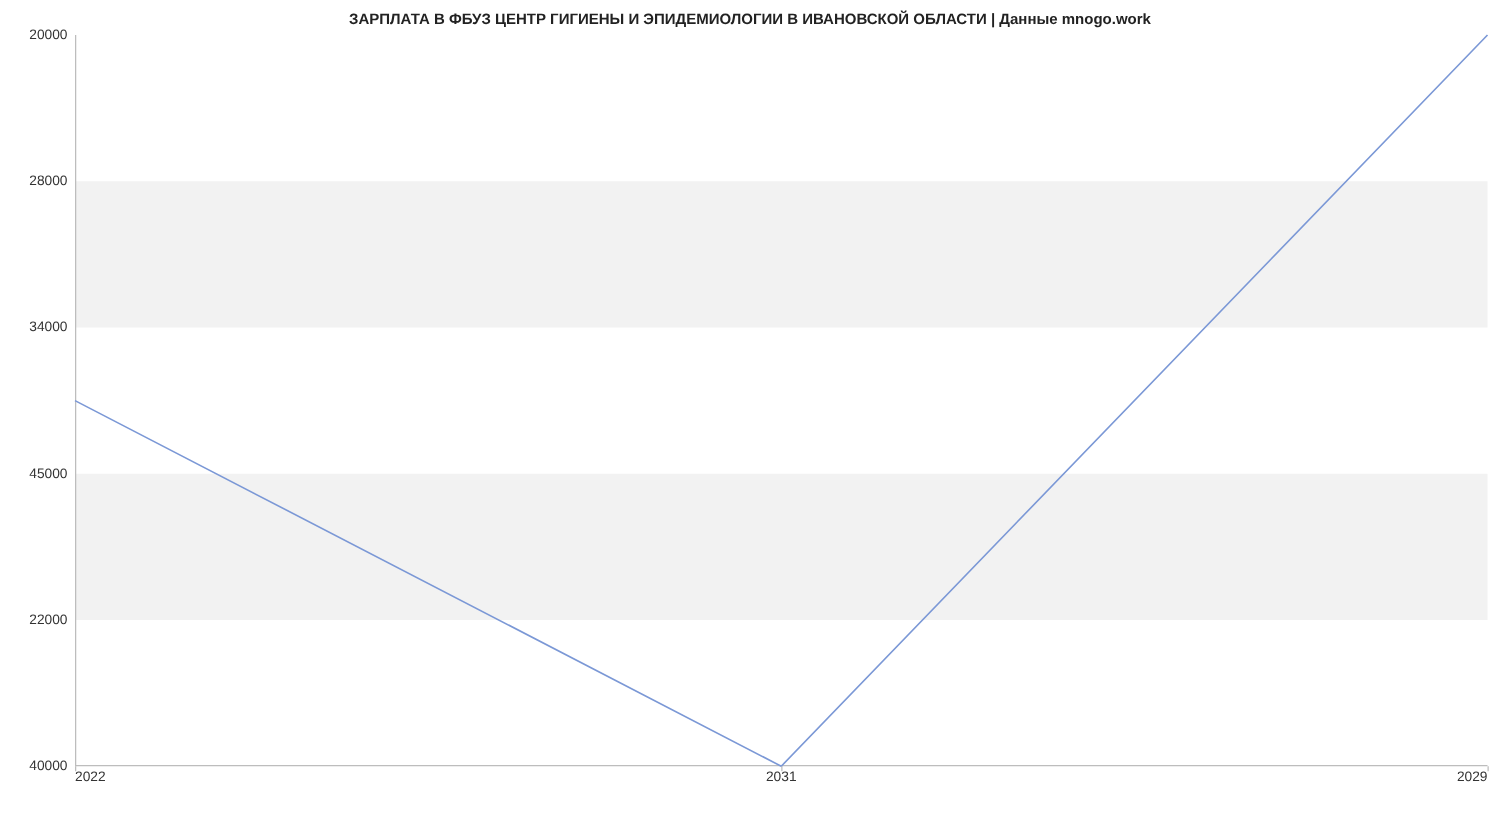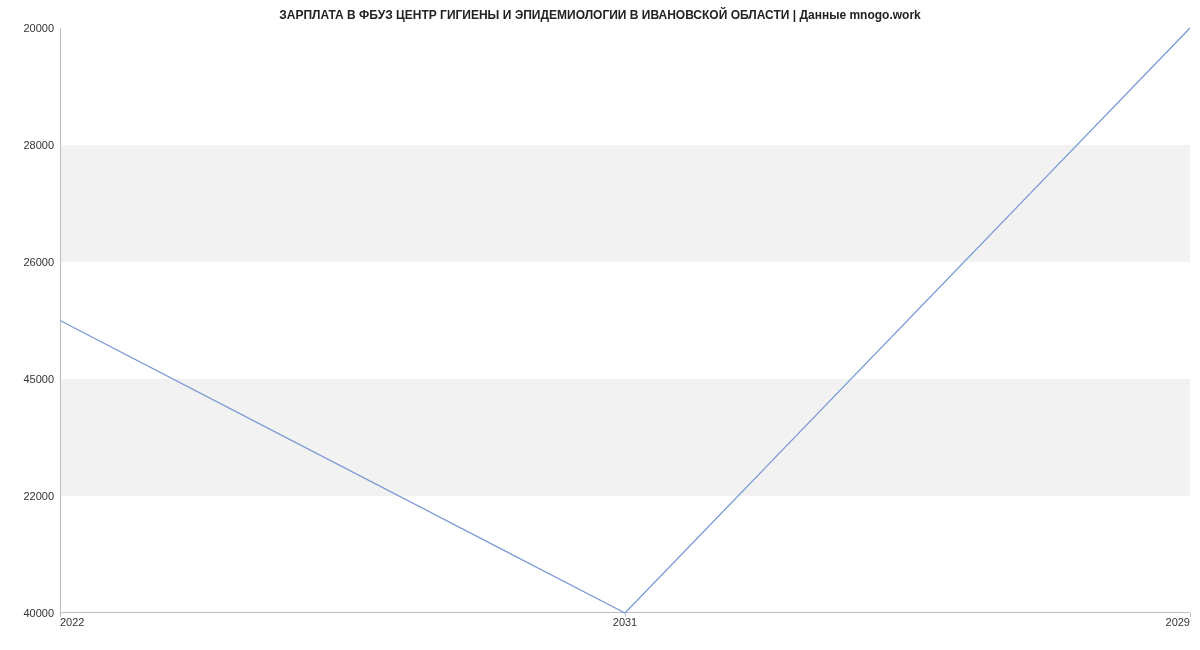--- a/index.html
+++ b/index.html
@@ -101,21 +101,21 @@
 
     <svg class="line-layer" viewBox="0 0 1130 585" preserveAspectRatio="none">
       <polyline id="series" class="series-line" points="0,292.5 565,585 1130,0"></polyline>
     </svg>
   </div>
 
   <div id="yticks">
       <div class="y-tick-label" style="top: 613px;">40000</div>
       <div class="y-tick-label" style="top: 496px;">22000</div>
       <div class="y-tick-label" style="top: 379px;">45000</div>
-      <div class="y-tick-label" style="top: 262px;">26000</div>
+      <div class="y-tick-label" style="top: 262px;">34000</div>
       <div class="y-tick-label" style="top: 145px;">28000</div>
       <div class="y-tick-label" style="top: 28px;">20000</div>
     </div>
   <div id="xticks">
       <div class="x-tick-label" style="left: 60px; transform: translateX(0px); text-align: center;">2022</div>
       <div class="x-tick-mark" style="left: 60px;"></div>
       <div class="x-tick-label" style="left: 625px;">2031</div>
       <div class="x-tick-mark" style="left: 625px;"></div>
       <div class="x-tick-label" style="left: 1190px; transform: translateX(-100%);">2029</div>
       <div class="x-tick-mark" style="left: 1190px;"></div>

